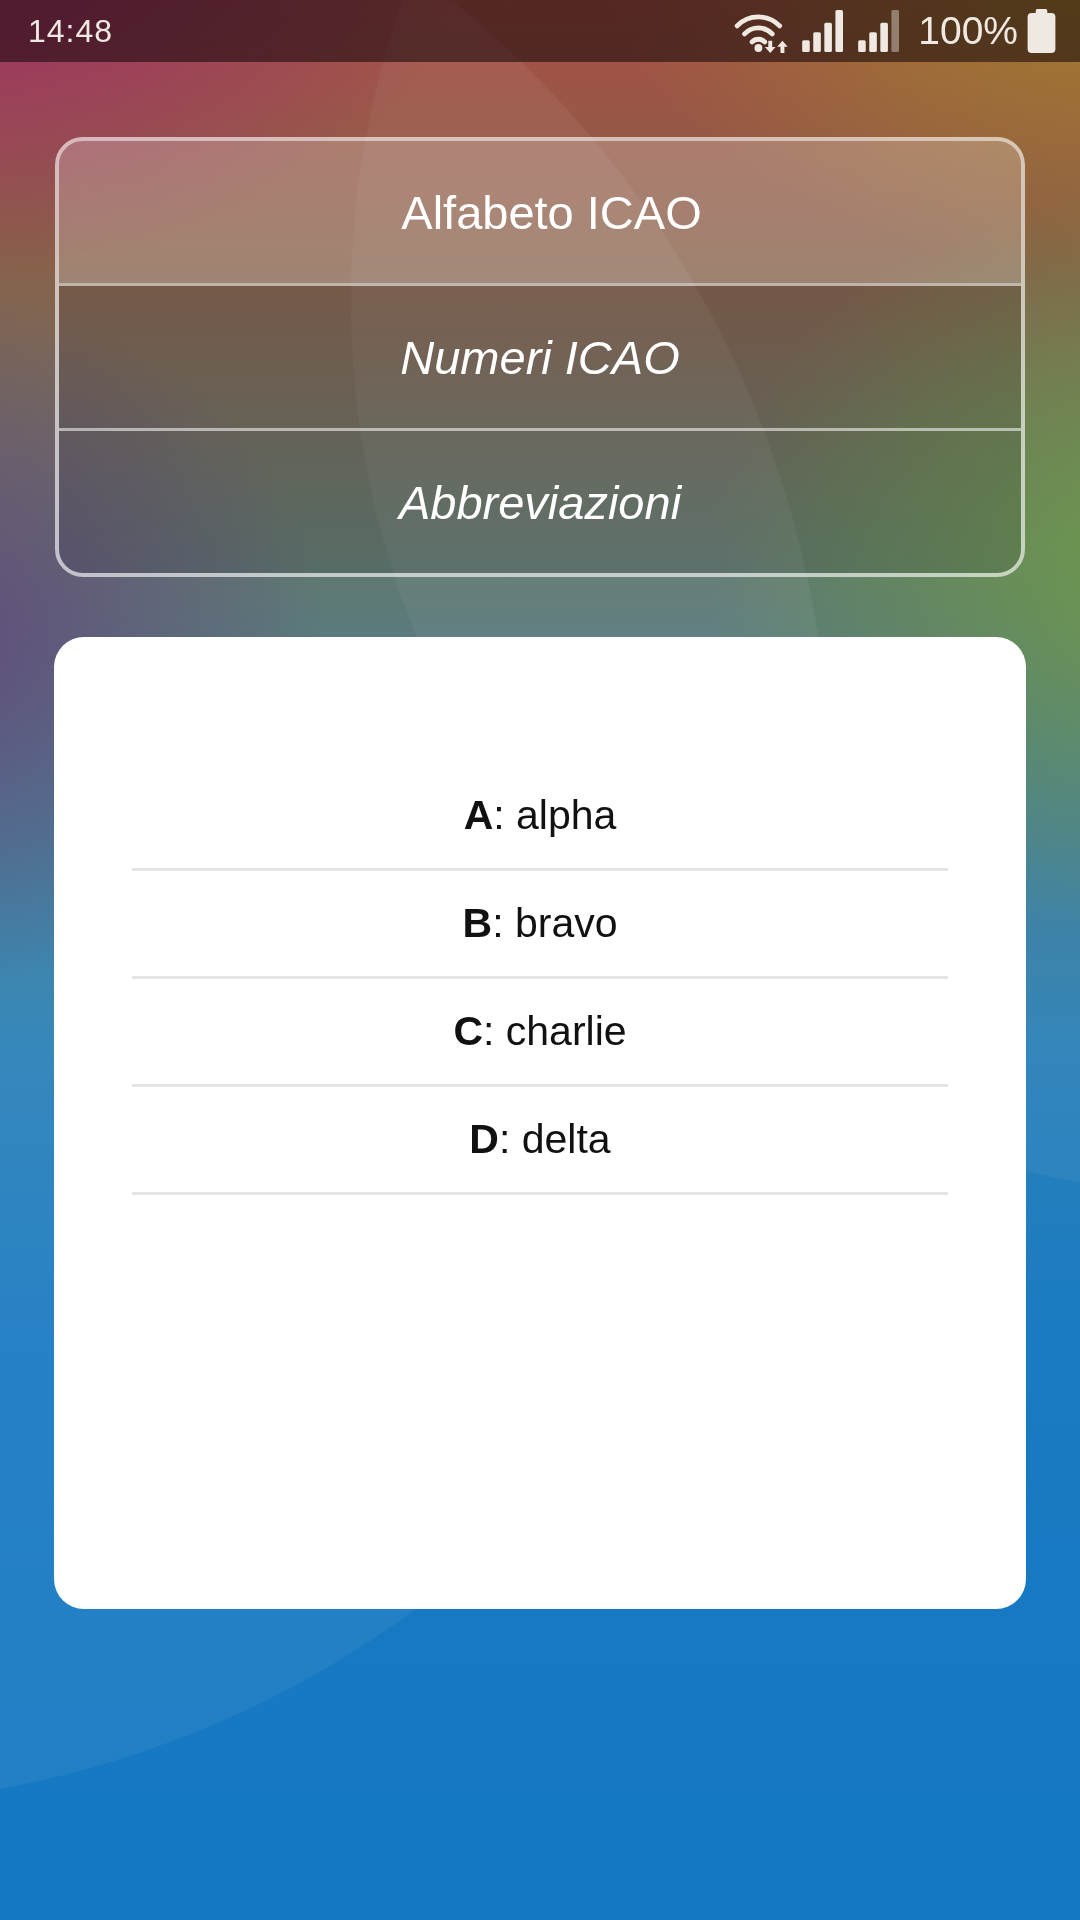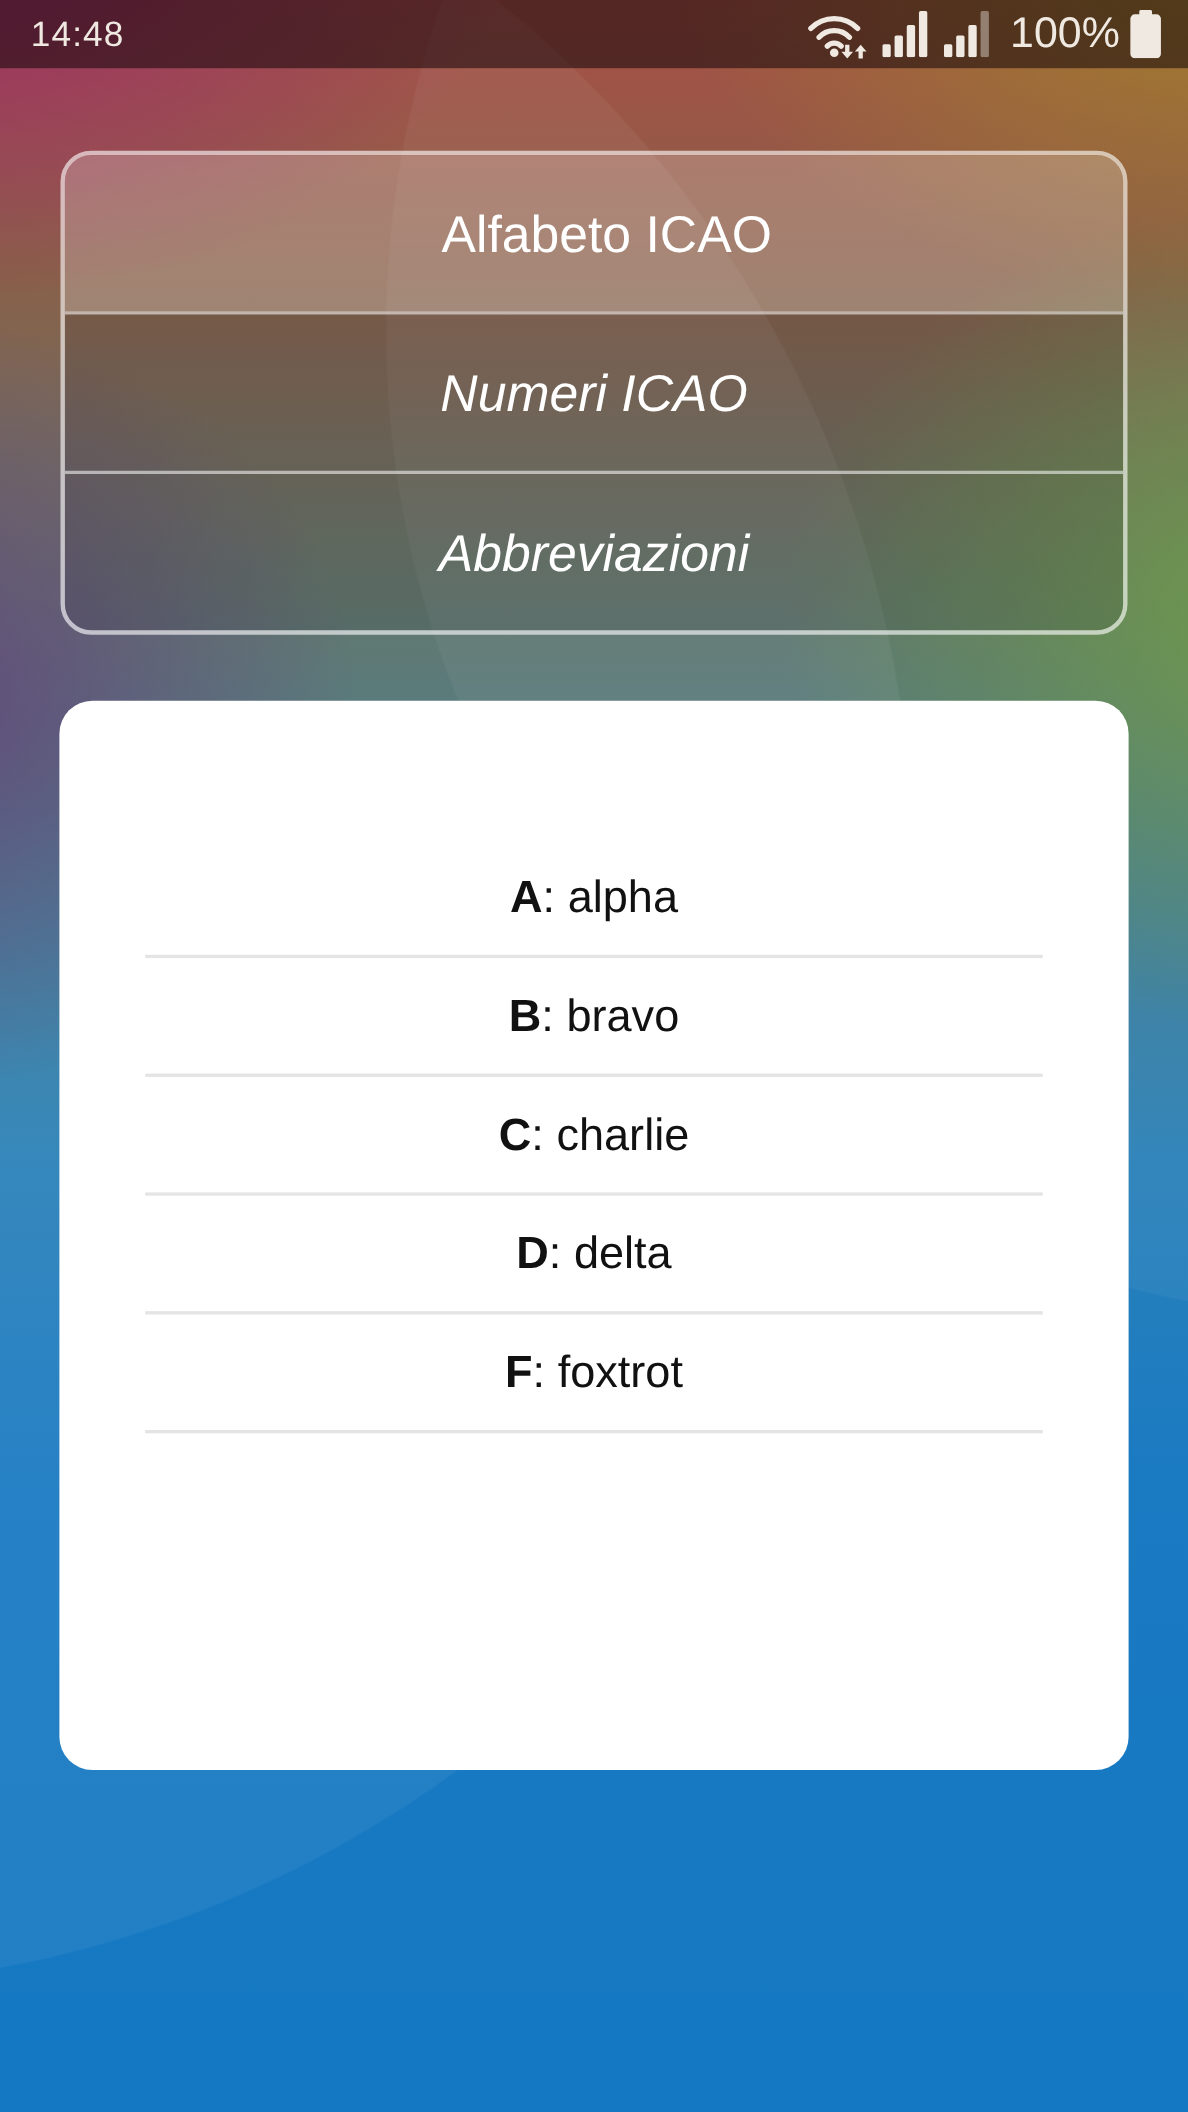--- a/index.html
+++ b/index.html
@@ -128,16 +128,15 @@
     <div class="menu-btn">
       <span>Abbreviazioni</span>
     </div>
   </div>
 
   <div class="card">
     <div class="item"><span class="letter">A</span><span>: </span><span>alpha</span></div>
     <div class="item"><span class="letter">B</span><span>: </span><span>bravo</span></div>
     <div class="item"><span class="letter">C</span><span>: </span><span>charlie</span></div>
     <div class="item"><span class="letter">D</span><span>: </span><span>delta</span></div>
-    <div class="item"><span class="letter">F</span><span>: </span><span>foxtrot</span></div>
   </div>
 
 </div>
 
 </body></html>

